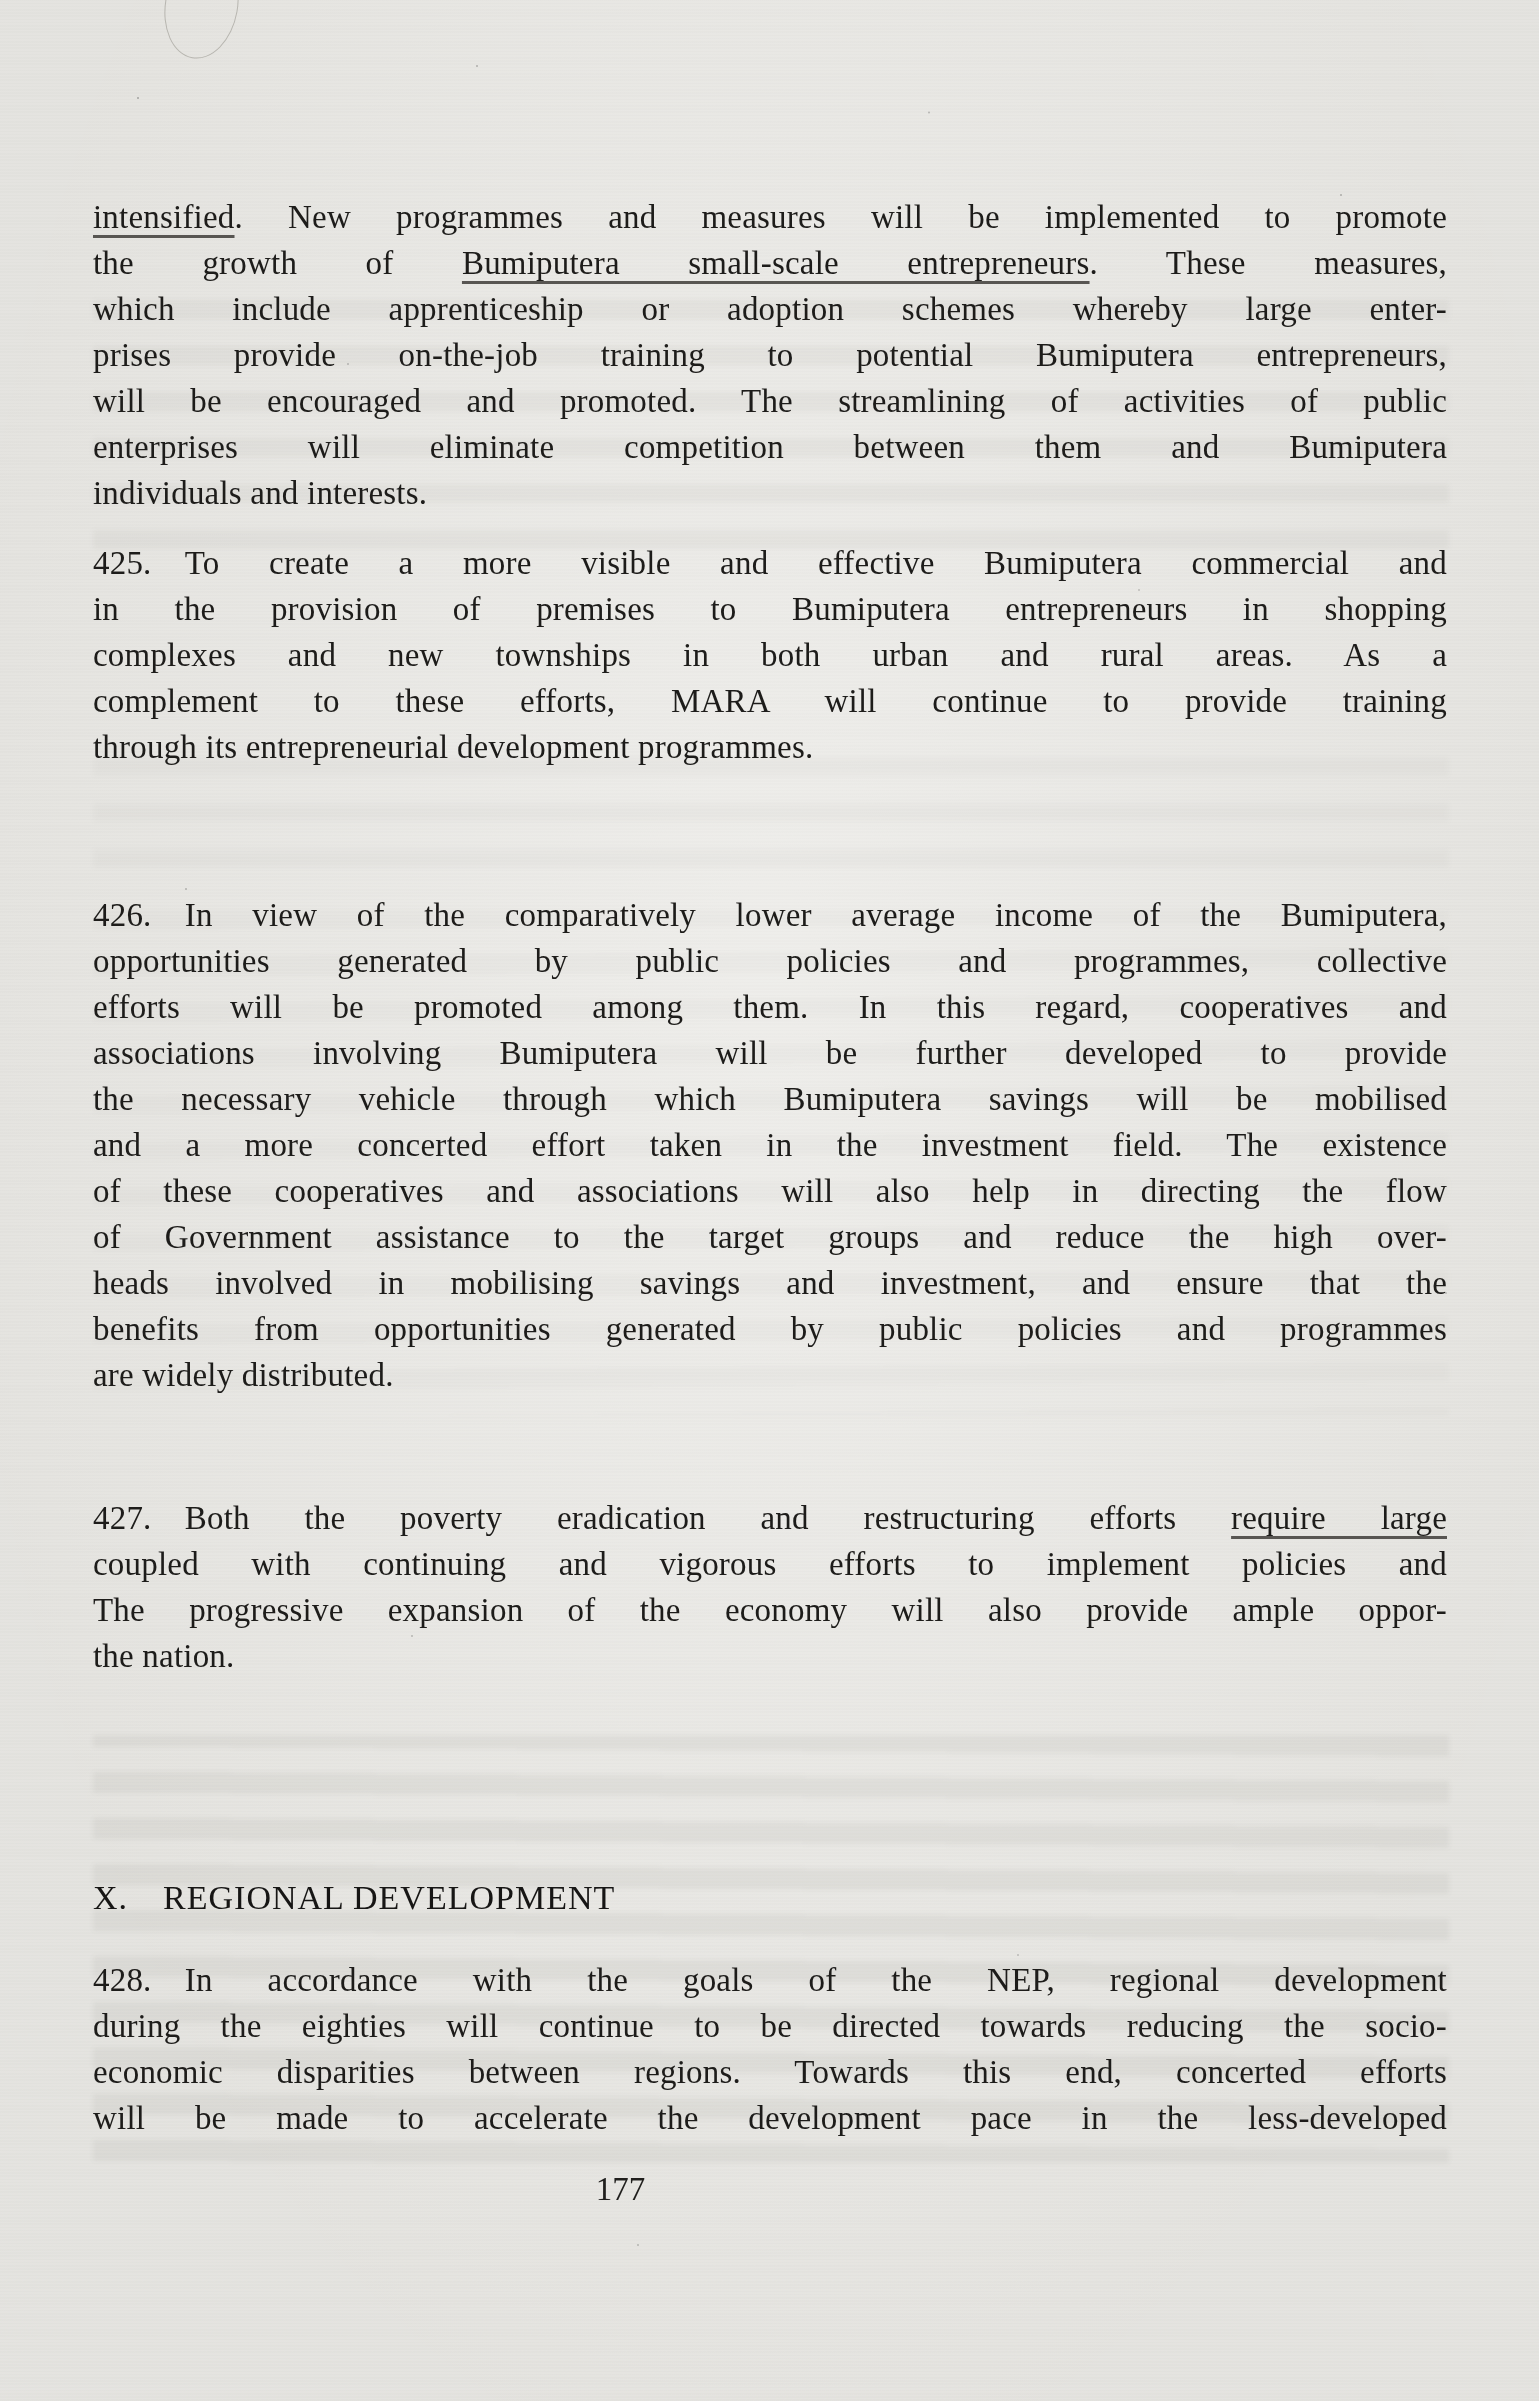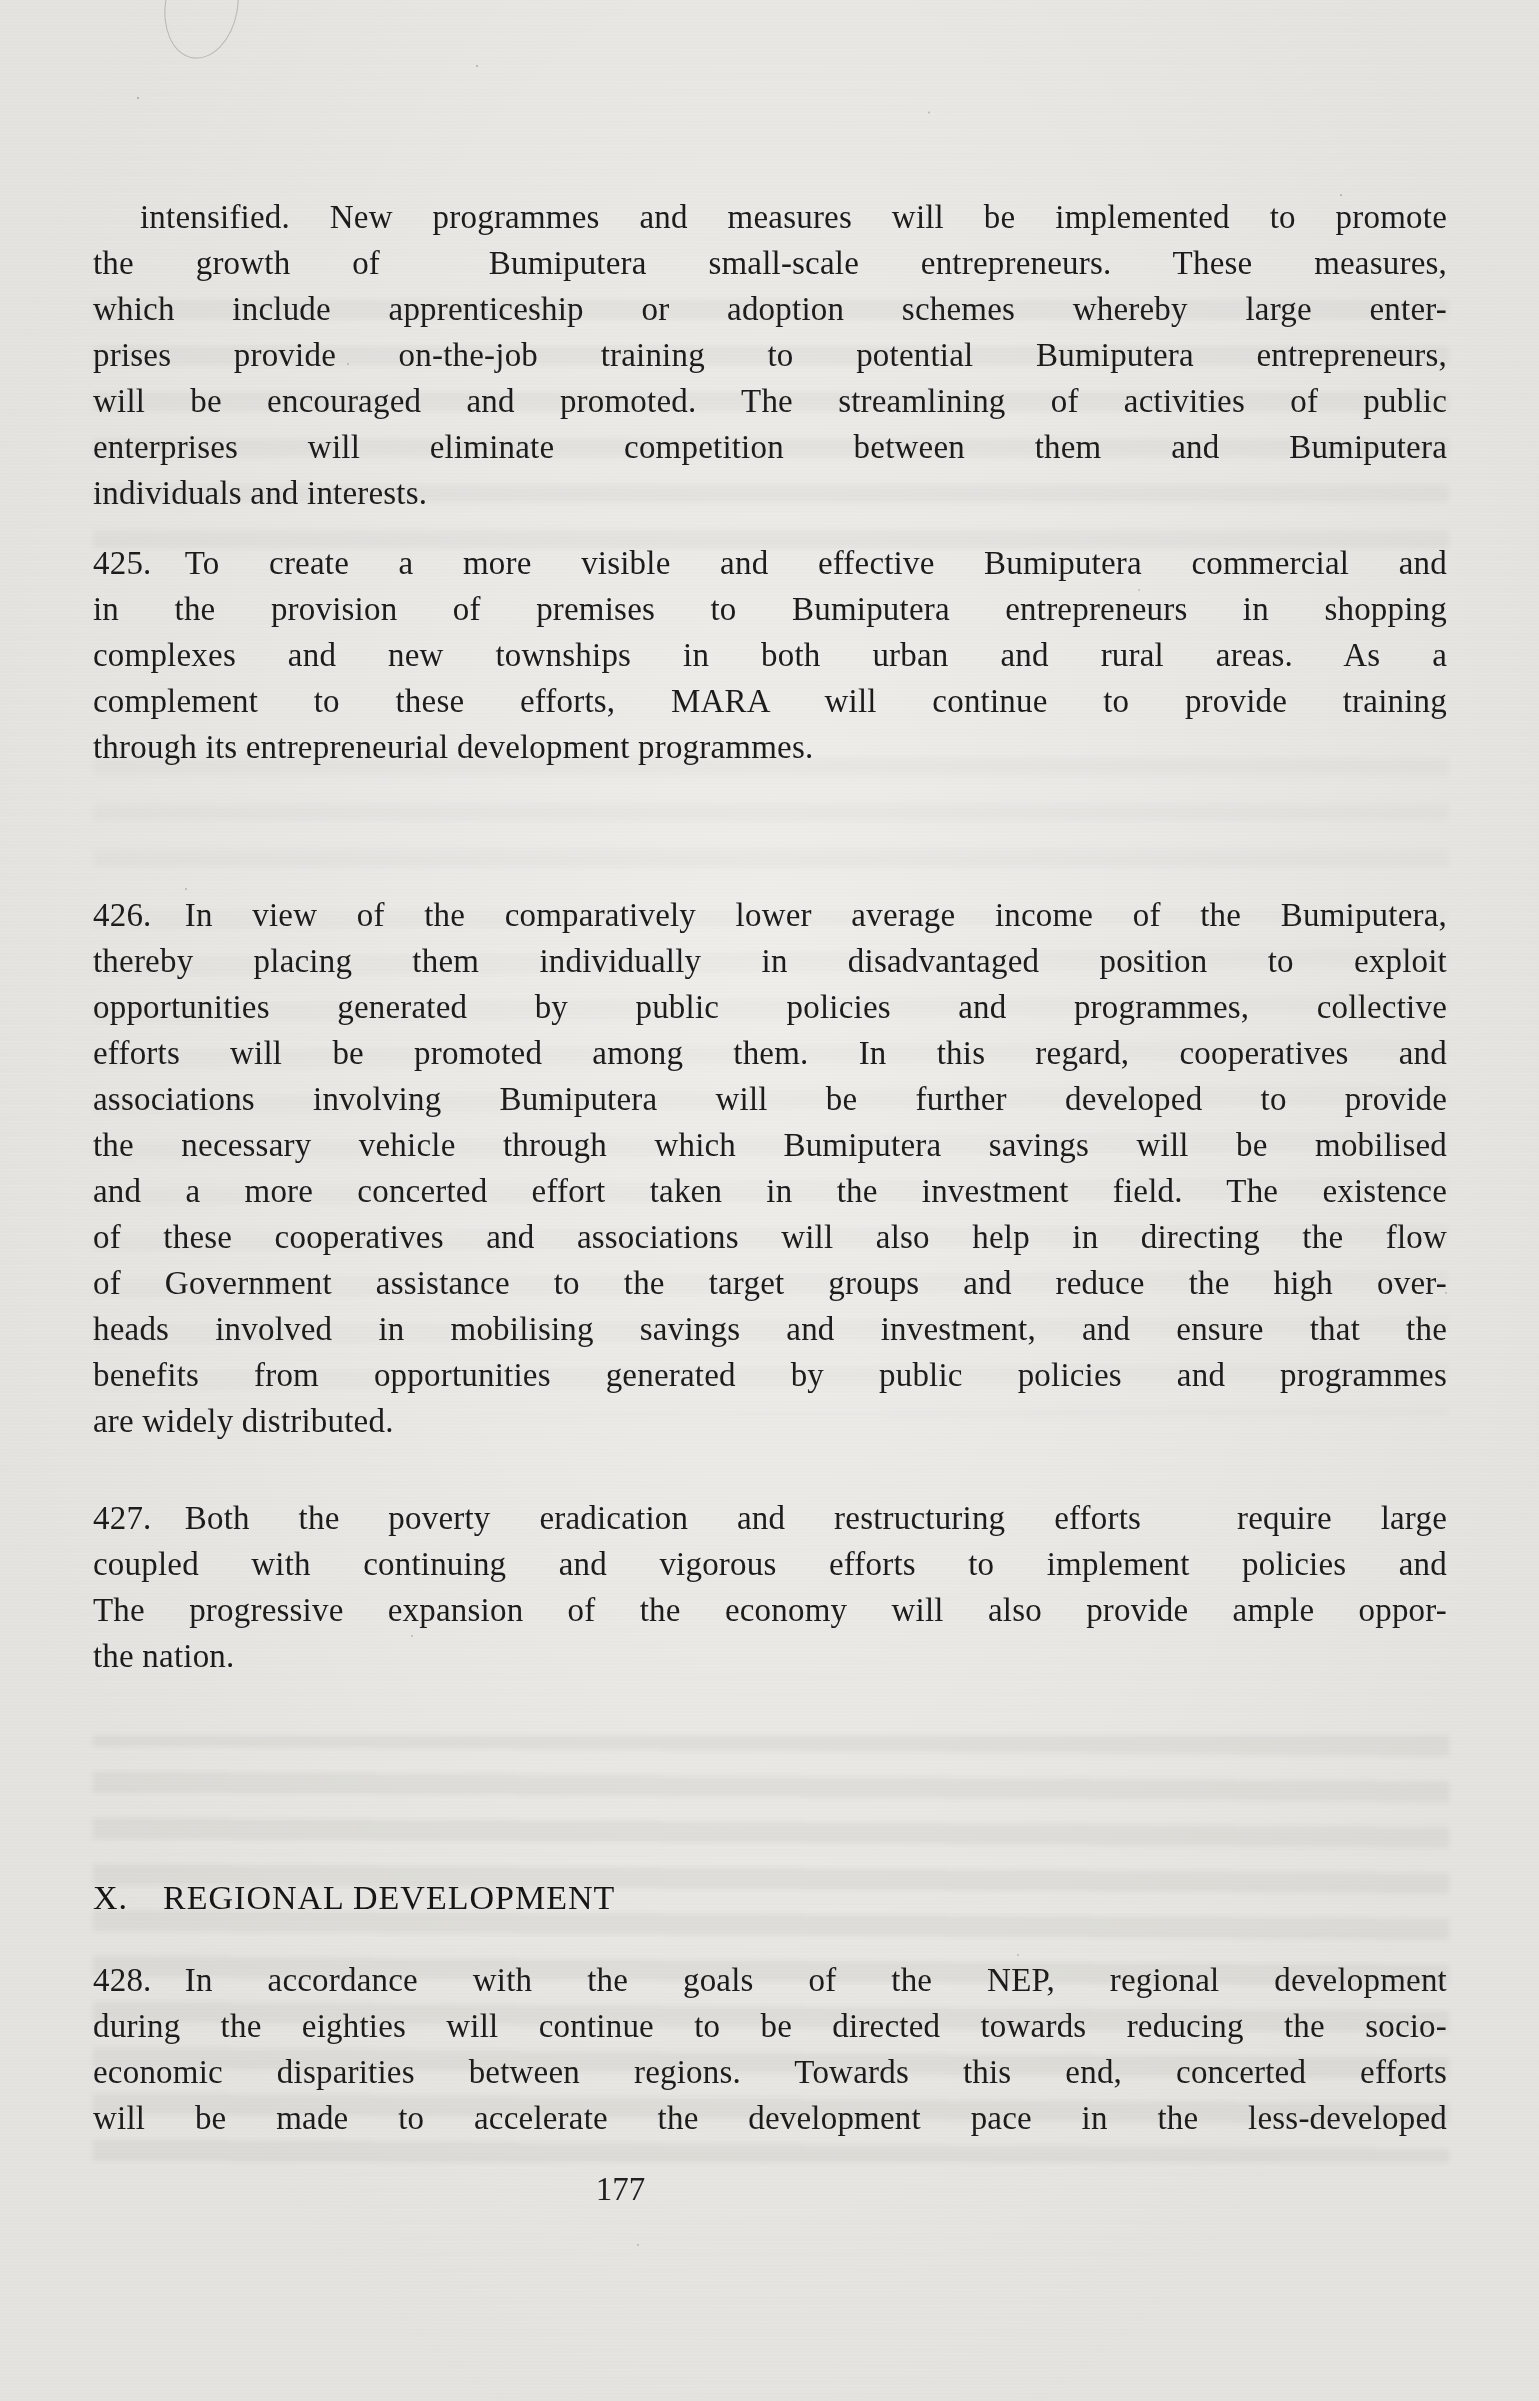--- a/index.html
+++ b/index.html
@@ -17,24 +17,24 @@
   .para{position:absolute;left:93px;width:1354px;}
   .line{
     font-size:33px;line-height:46px;
     letter-spacing:0.2px;
     text-align:justify;
     text-align-last:justify;
     white-space:normal;
   }
   .line.last{text-align-last:left;}
   .u{
+    text-decoration:underline;
     text-decoration-thickness:3.2px;
     text-underline-offset:7.3px;
     text-decoration-color:rgba(62,60,56,0.85);
-    margin-left:47px;
   }
   .heading{
     position:absolute;left:93px;top:1879px;
     font-size:34px;font-weight:normal;letter-spacing:1px;
     color:#171615;
   }
   .pageno{
     position:absolute;top:2171px;left:0;width:1241px;
     text-align:center;font-size:33px;color:#201f1d;
   }
@@ -99,21 +99,20 @@
   <div class="para" style="top:540px">
       <div class="line">425. To create a more visible and effective Bumiputera commercial and</div>
       <div class="line">in the provision of premises to Bumiputera entrepreneurs in shopping</div>
       <div class="line">complexes and new townships in both urban and rural areas. As a</div>
       <div class="line">complement to these efforts, MARA will continue to provide training</div>
       <div class="line last">through its entrepreneurial development programmes.</div>
     </div>
 
   <div class="para" style="top:892px">
       <div class="line">426. In view of the comparatively lower average income of the Bumiputera,</div>
-      <div class="line">thereby placing them individually in disadvantaged position to exploit</div>
       <div class="line">opportunities generated by public policies and programmes, collective</div>
       <div class="line">efforts will be promoted among them. In this regard, cooperatives and</div>
       <div class="line">associations involving Bumiputera will be further developed to provide</div>
       <div class="line">the necessary vehicle through which Bumiputera savings will be mobilised</div>
       <div class="line">and a more concerted effort taken in the investment field. The existence</div>
       <div class="line">of these cooperatives and associations will also help in directing the flow</div>
       <div class="line">of Government assistance to the target groups and reduce the high over-</div>
       <div class="line">heads involved in mobilising savings and investment, and ensure that the</div>
       <div class="line">benefits from opportunities generated by public policies and programmes</div>
       <div class="line last">are widely distributed.</div>

